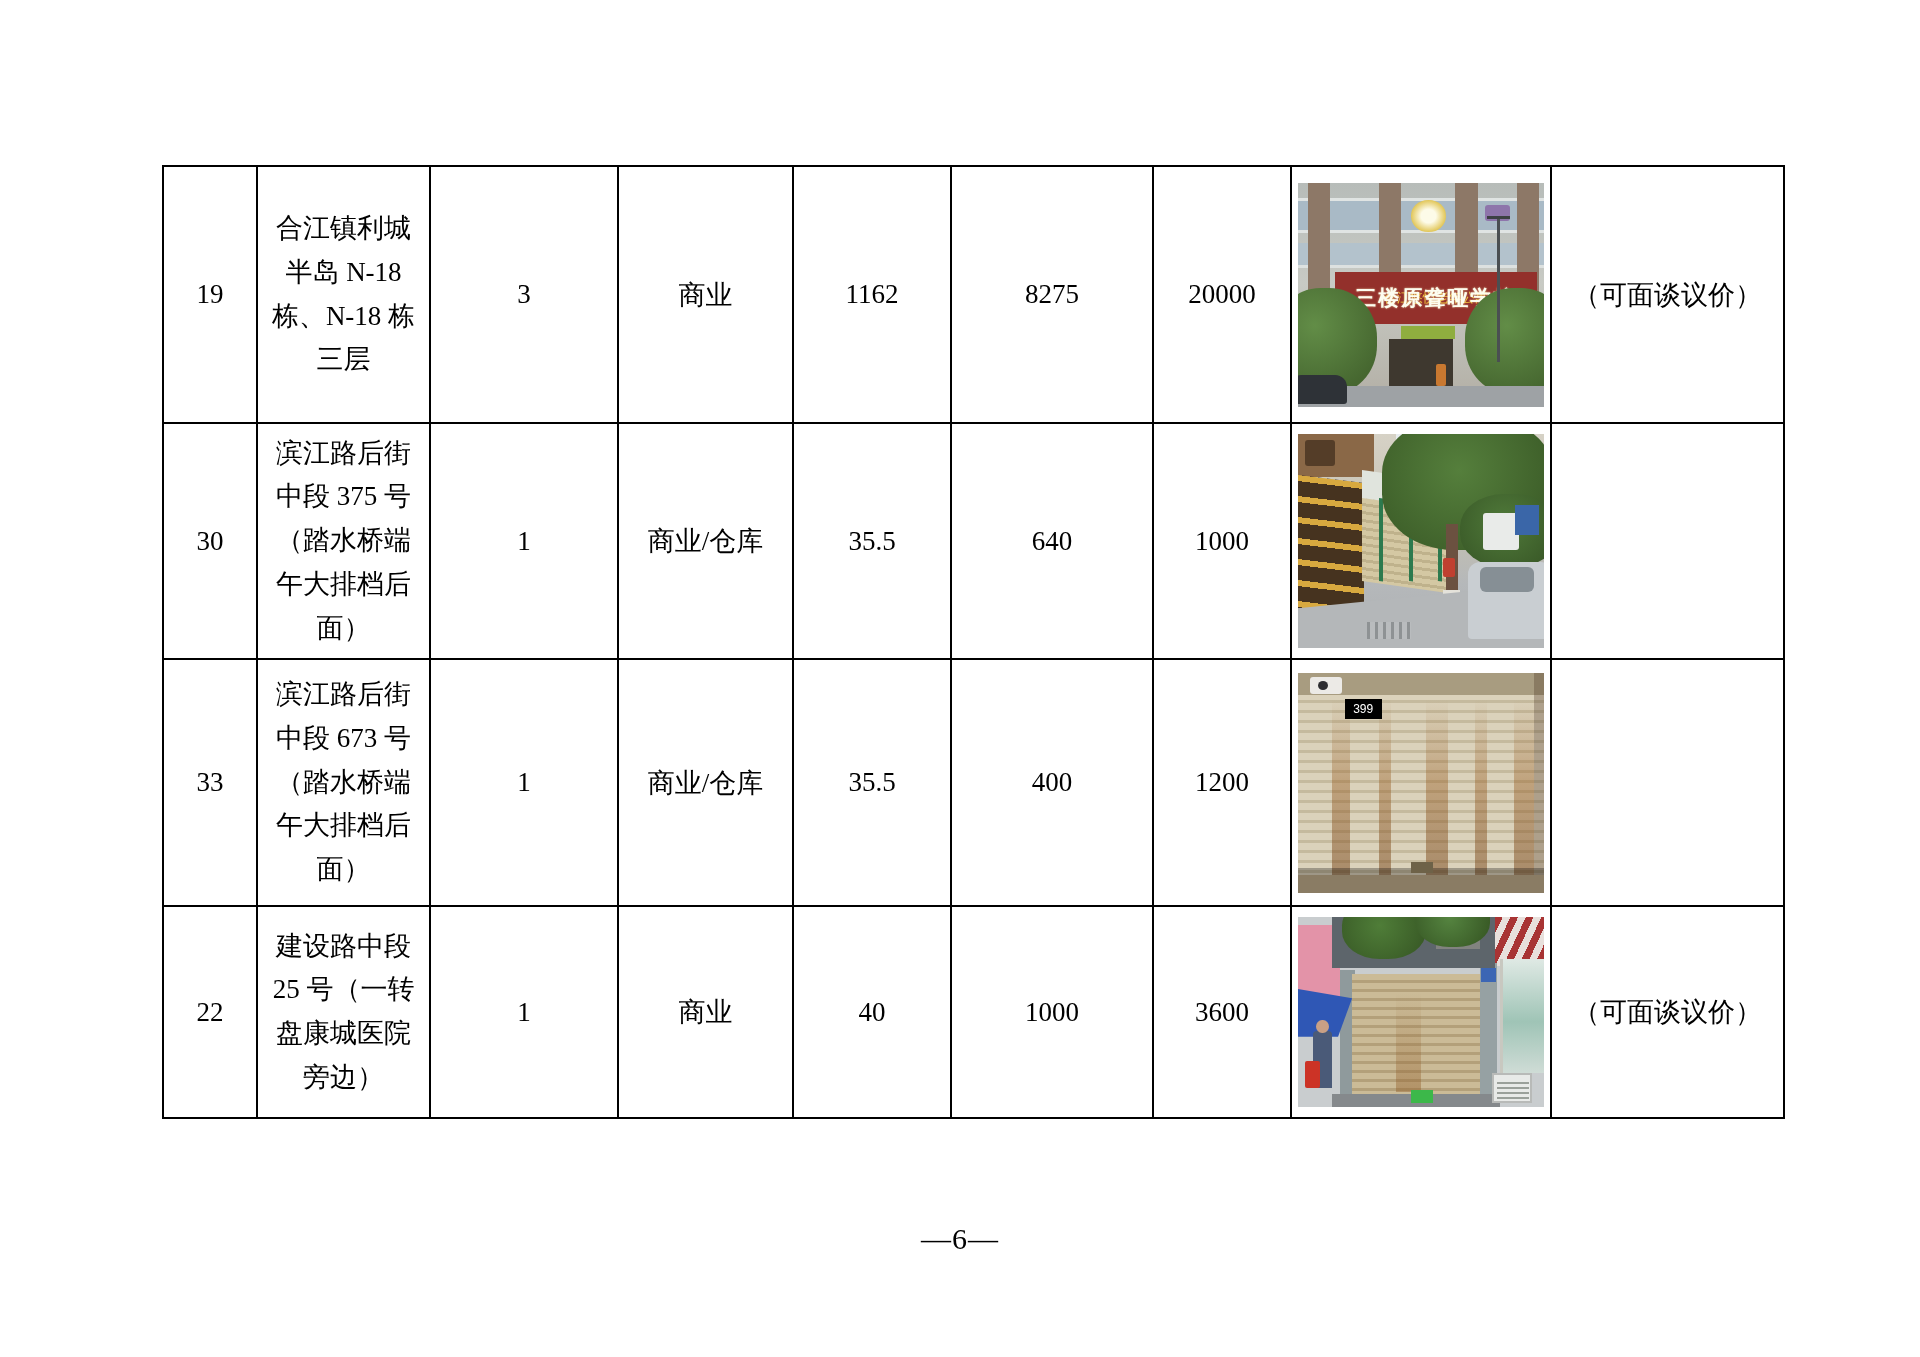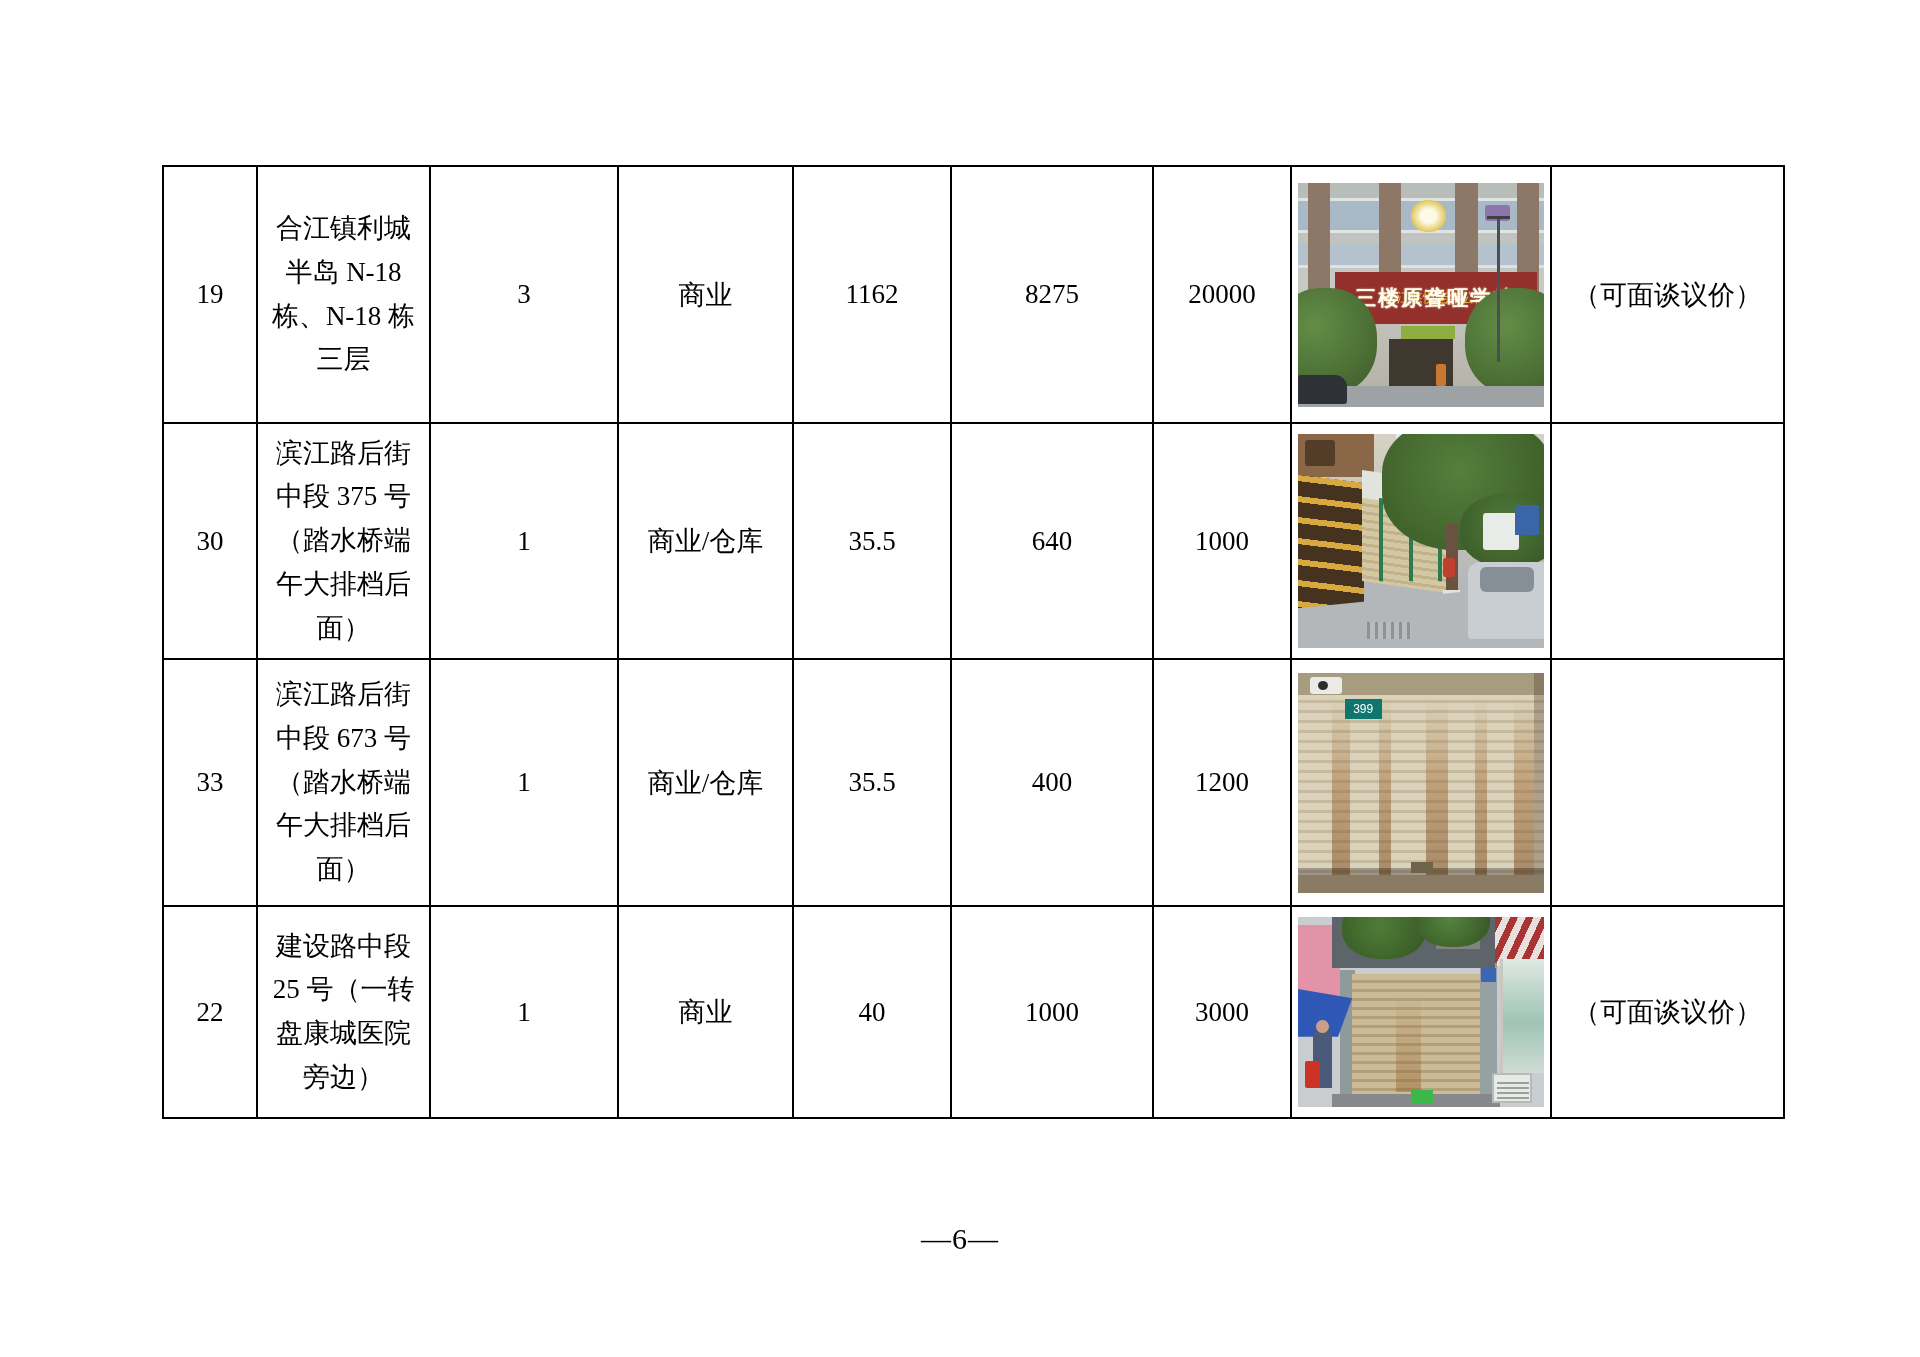--- a/index.html
+++ b/index.html
@@ -77,21 +77,21 @@
   .b20-scooter { right:36%; top:58%; width:5%; height:9%; background:#c04030; border-radius:2px; }
 
   
   .b21-shutter { inset:0; background:repeating-linear-gradient(180deg,#dbd2bb 0 7px,#c5ba9e 7px 10px); }
   .b21-rust { top:12%; height:84%; background:linear-gradient(180deg,rgba(150,90,30,0) 0%,rgba(150,90,30,.40) 45%,rgba(115,65,22,.5) 100%); }
   .b21-r1 { left:14%; width:7%; } .b21-r2 { left:33%; width:5%; } .b21-r3 { left:52%; width:9%; }
   .b21-r4 { left:72%; width:5%; } .b21-r5 { left:88%; width:8%; }
   .b21-header { left:0; right:0; top:0; height:10%; background:#a89c80; }
   .b21-cam { left:5%; top:2%; width:13%; height:8%; background:#eceae6; border-radius:3px; }
   .b21-lens { left:8%; top:4%; width:4%; height:4%; background:#2d2d30; border-radius:50%; }
-  .b21-plate { left:19%; top:12%; width:15%; height:9%; background:#0f766e; color:#fff; font-size:12px; display:flex; align-items:center; justify-content:center; font-family:"Liberation Sans",sans-serif; }
+  .b21-plate { left:19%; top:12%; width:15%; height:9%; background:#000000; color:#fff; font-size:12px; display:flex; align-items:center; justify-content:center; font-family:"Liberation Sans",sans-serif; }
   .b21-edge { right:0; top:0; width:4%; height:100%; background:rgba(70,45,30,.30); }
   .b21-bottom { left:0; right:0; bottom:0; height:8%; background:#8a7c64; }
   .b21-shadow { left:0; right:0; bottom:8%; height:3%; background:rgba(0,0,0,.28); }
   .b21-lock { left:46%; bottom:9%; width:9%; height:5%; background:#6e6248; }
 
   
   .b22-base { inset:0; background:#c9cdcf; }
   .b22-sign { left:14%; top:0; width:66%; height:27%; background:#5d656b; display:flex; align-items:center; }
   .b22-sign-text { position:static; color:#ececec; font-weight:bold; font-size:20px; font-family:"Liberation Sans",sans-serif; letter-spacing:1px; margin-left:14%; font-style:italic; }
   .b22-sign-sub { left:56%; top:9%; width:18%; height:8%; background:rgba(200,190,170,.35); }
@@ -235,21 +235,21 @@
         <td></td>
       </tr>
 
       <tr class="r3">
         <td class="num">22</td>
         <td class="loc">建设路中段 25 号（一转盘康城医院旁边）</td>
         <td class="num">1</td>
         <td>商业</td>
         <td class="num">40</td>
         <td class="num">1000</td>
-        <td class="num">3000</td>
+        <td class="num">3600</td>
         <td>
           <div class="photo ph-r3">
             <div class="b22-base"></div>
             <div class="b22-stripes"></div>
             <div class="b22-pink"></div>
             <div class="b22-window"></div>
             <div class="b22-pillarL"></div>
             <div class="b22-pillarR"></div>
             <div class="b22-shutter"></div>
             <div class="b22-srust"></div>

